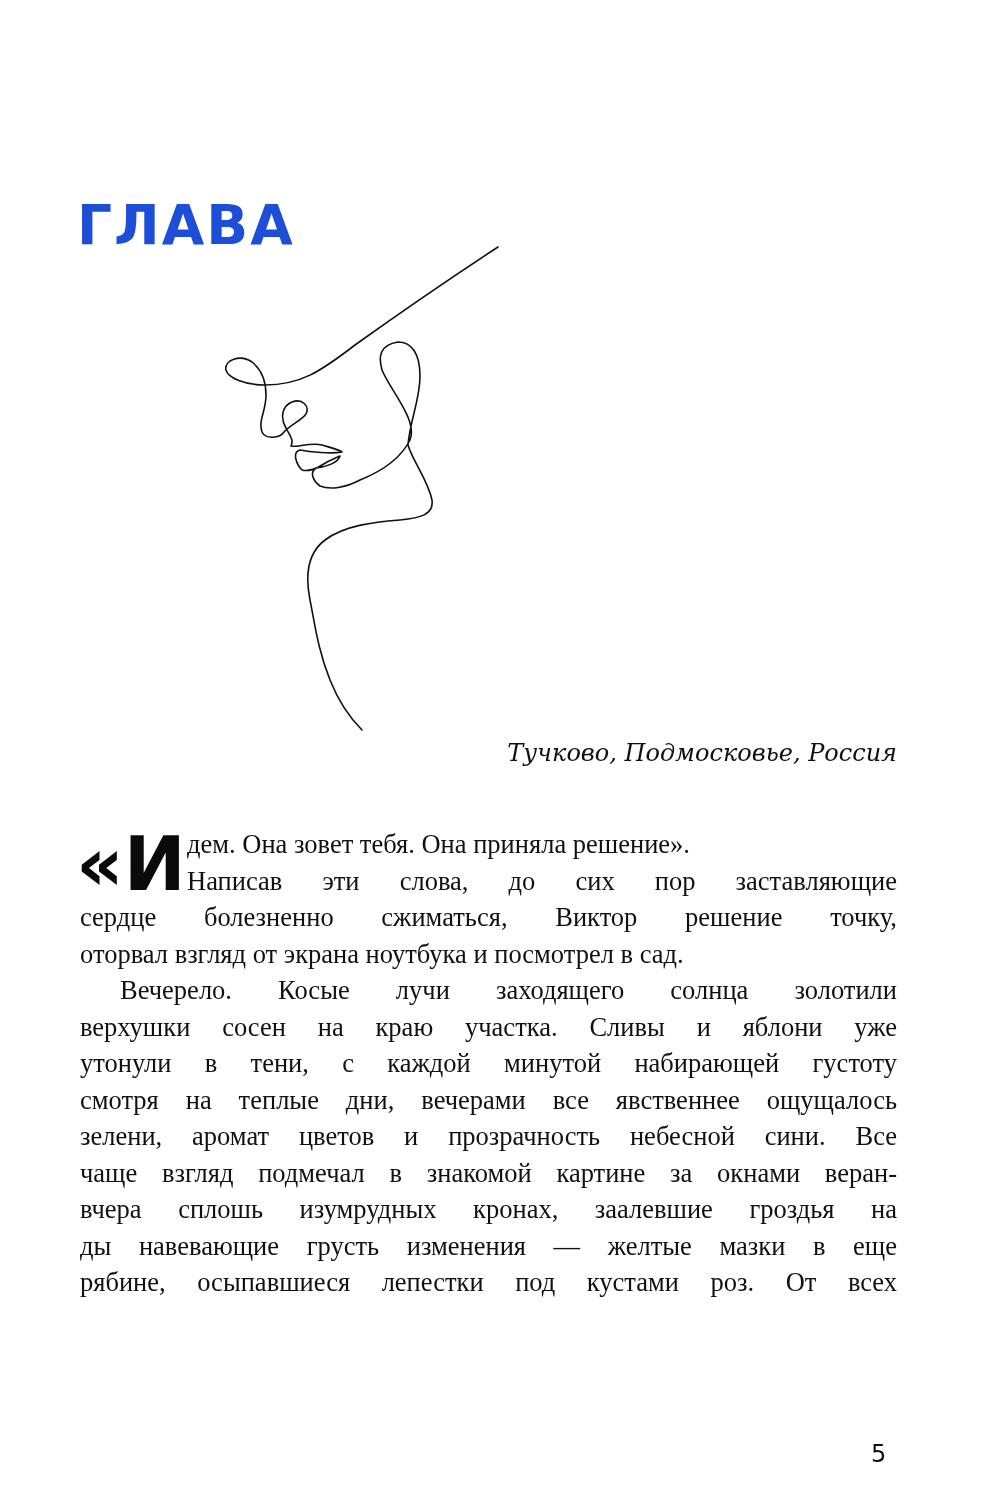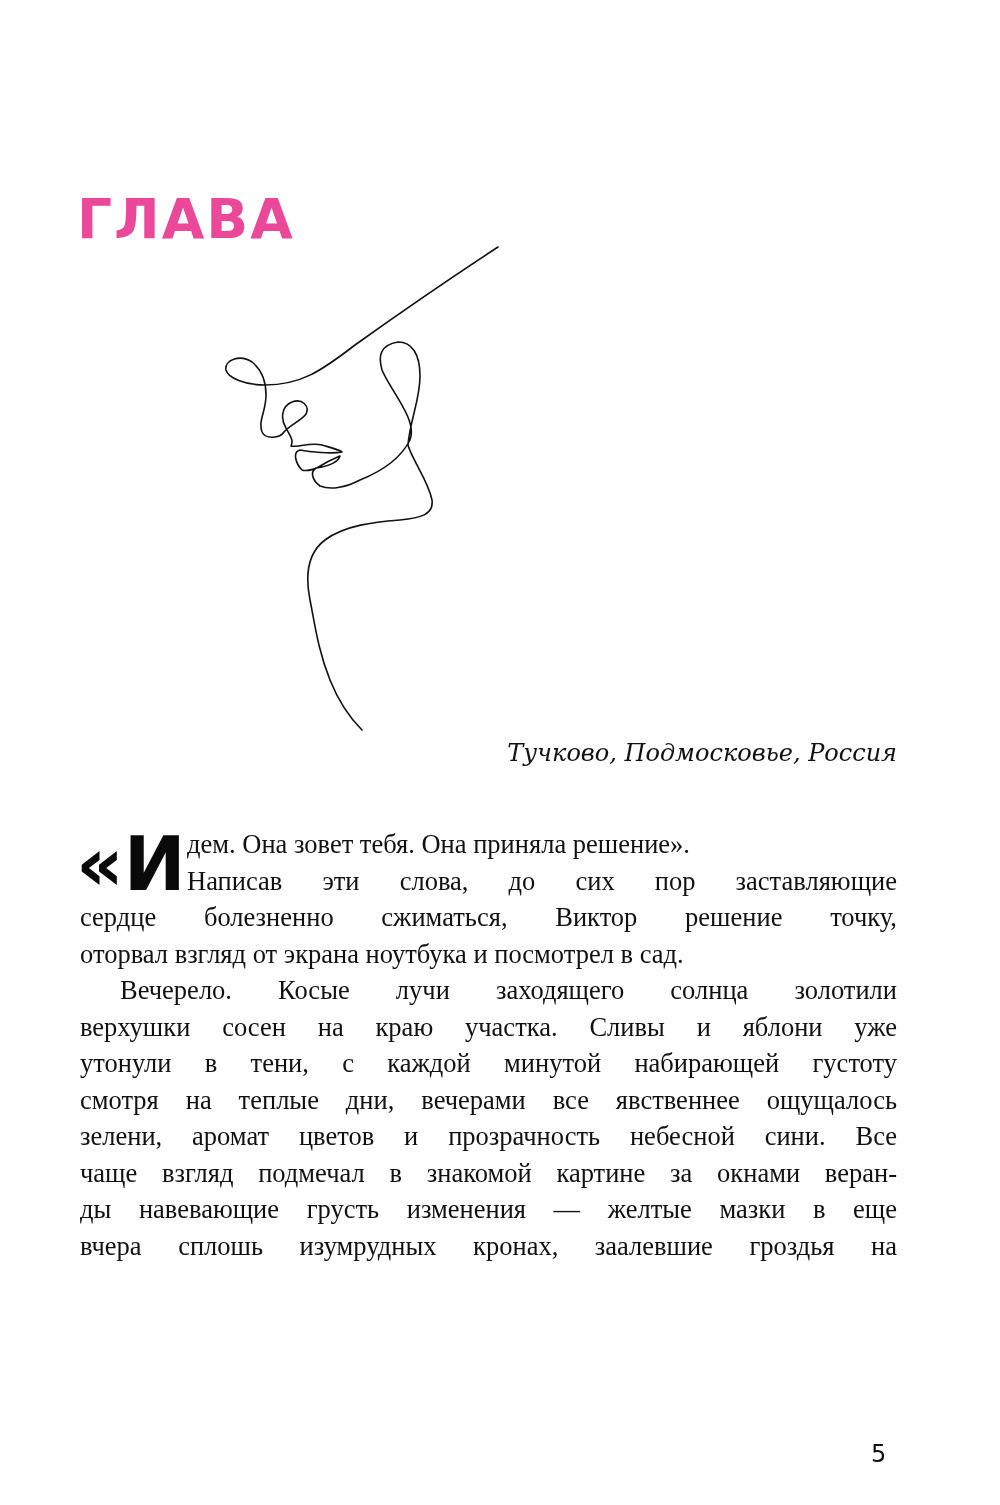--- a/index.html
+++ b/index.html
@@ -1,21 +1,21 @@
 <!DOCTYPE html>
 <html><head>
   <meta charset="utf-8">
   <style>
     html, body { margin: 0; padding: 0; background: #ffffff; }
     body { width: 1000px; height: 1505px; position: relative; overflow: hidden; color: #111; }
     .page { position: absolute; left: 0; top: 0; width: 1000px; height: 1505px; background: #fff; }
     .chapter-title {
-      position: absolute; left: 77px; top: 180px;
+      position: absolute; left: 77px; top: 186px;
       font-family: "DejaVu Sans", sans-serif; font-weight: bold;
-      font-size: 55px; line-height: 78px; letter-spacing: 2px; color: #ec4899;
+      font-size: 55px; line-height: 78px; letter-spacing: 2px; color: #1d4ed8;
     }
     .chapter-title div { white-space: nowrap; }
     .illustration { position: absolute; left: 0; top: 0; width: 1000px; height: 1505px; pointer-events: none; }
     .location {
       position: absolute; right: 103px; top: 739px;
       font-family: "DejaVu Serif", serif; font-style: italic;
       font-size: 24px; color: #111; white-space: nowrap; margin-left: 36px;
     }
     .body-text {
       position: absolute; left: 80px; top: 826px; width: 817px;
@@ -91,19 +91,20 @@
       <div class="line">сердце болезненно сжиматься, Виктор решение точку,</div>
       <div class="line last">оторвал взгляд от экрана ноутбука и посмотрел в сад.</div>
     </div>
     <div class="paragraph">
       <div class="line indent">Вечерело. Косые лучи заходящего солнца золотили</div>
       <div class="line">верхушки сосен на краю участка. Сливы и яблони уже</div>
       <div class="line">утонули в тени, с каждой минутой набирающей густоту</div>
       <div class="line">смотря на теплые дни, вечерами все явственнее ощущалось</div>
       <div class="line">зелени, аромат цветов и прозрачность небесной сини. Все</div>
       <div class="line">чаще взгляд подмечал в знакомой картине за окнами веран-</div>
+      <div class="line">вчера сплошь изумрудных кронах, заалевшие гроздья на</div>
       <div class="line">ды навевающие грусть изменения — желтые мазки в еще</div>
-      <div class="line">вчера сплошь изумрудных кронах, заалевшие гроздья на</div>
+      <div class="line">рябине, осыпавшиеся лепестки под кустами роз. От всех</div>
     </div>
   </div>
 
   <div class="page-number">5</div>
 </div>
 
 </body></html>

